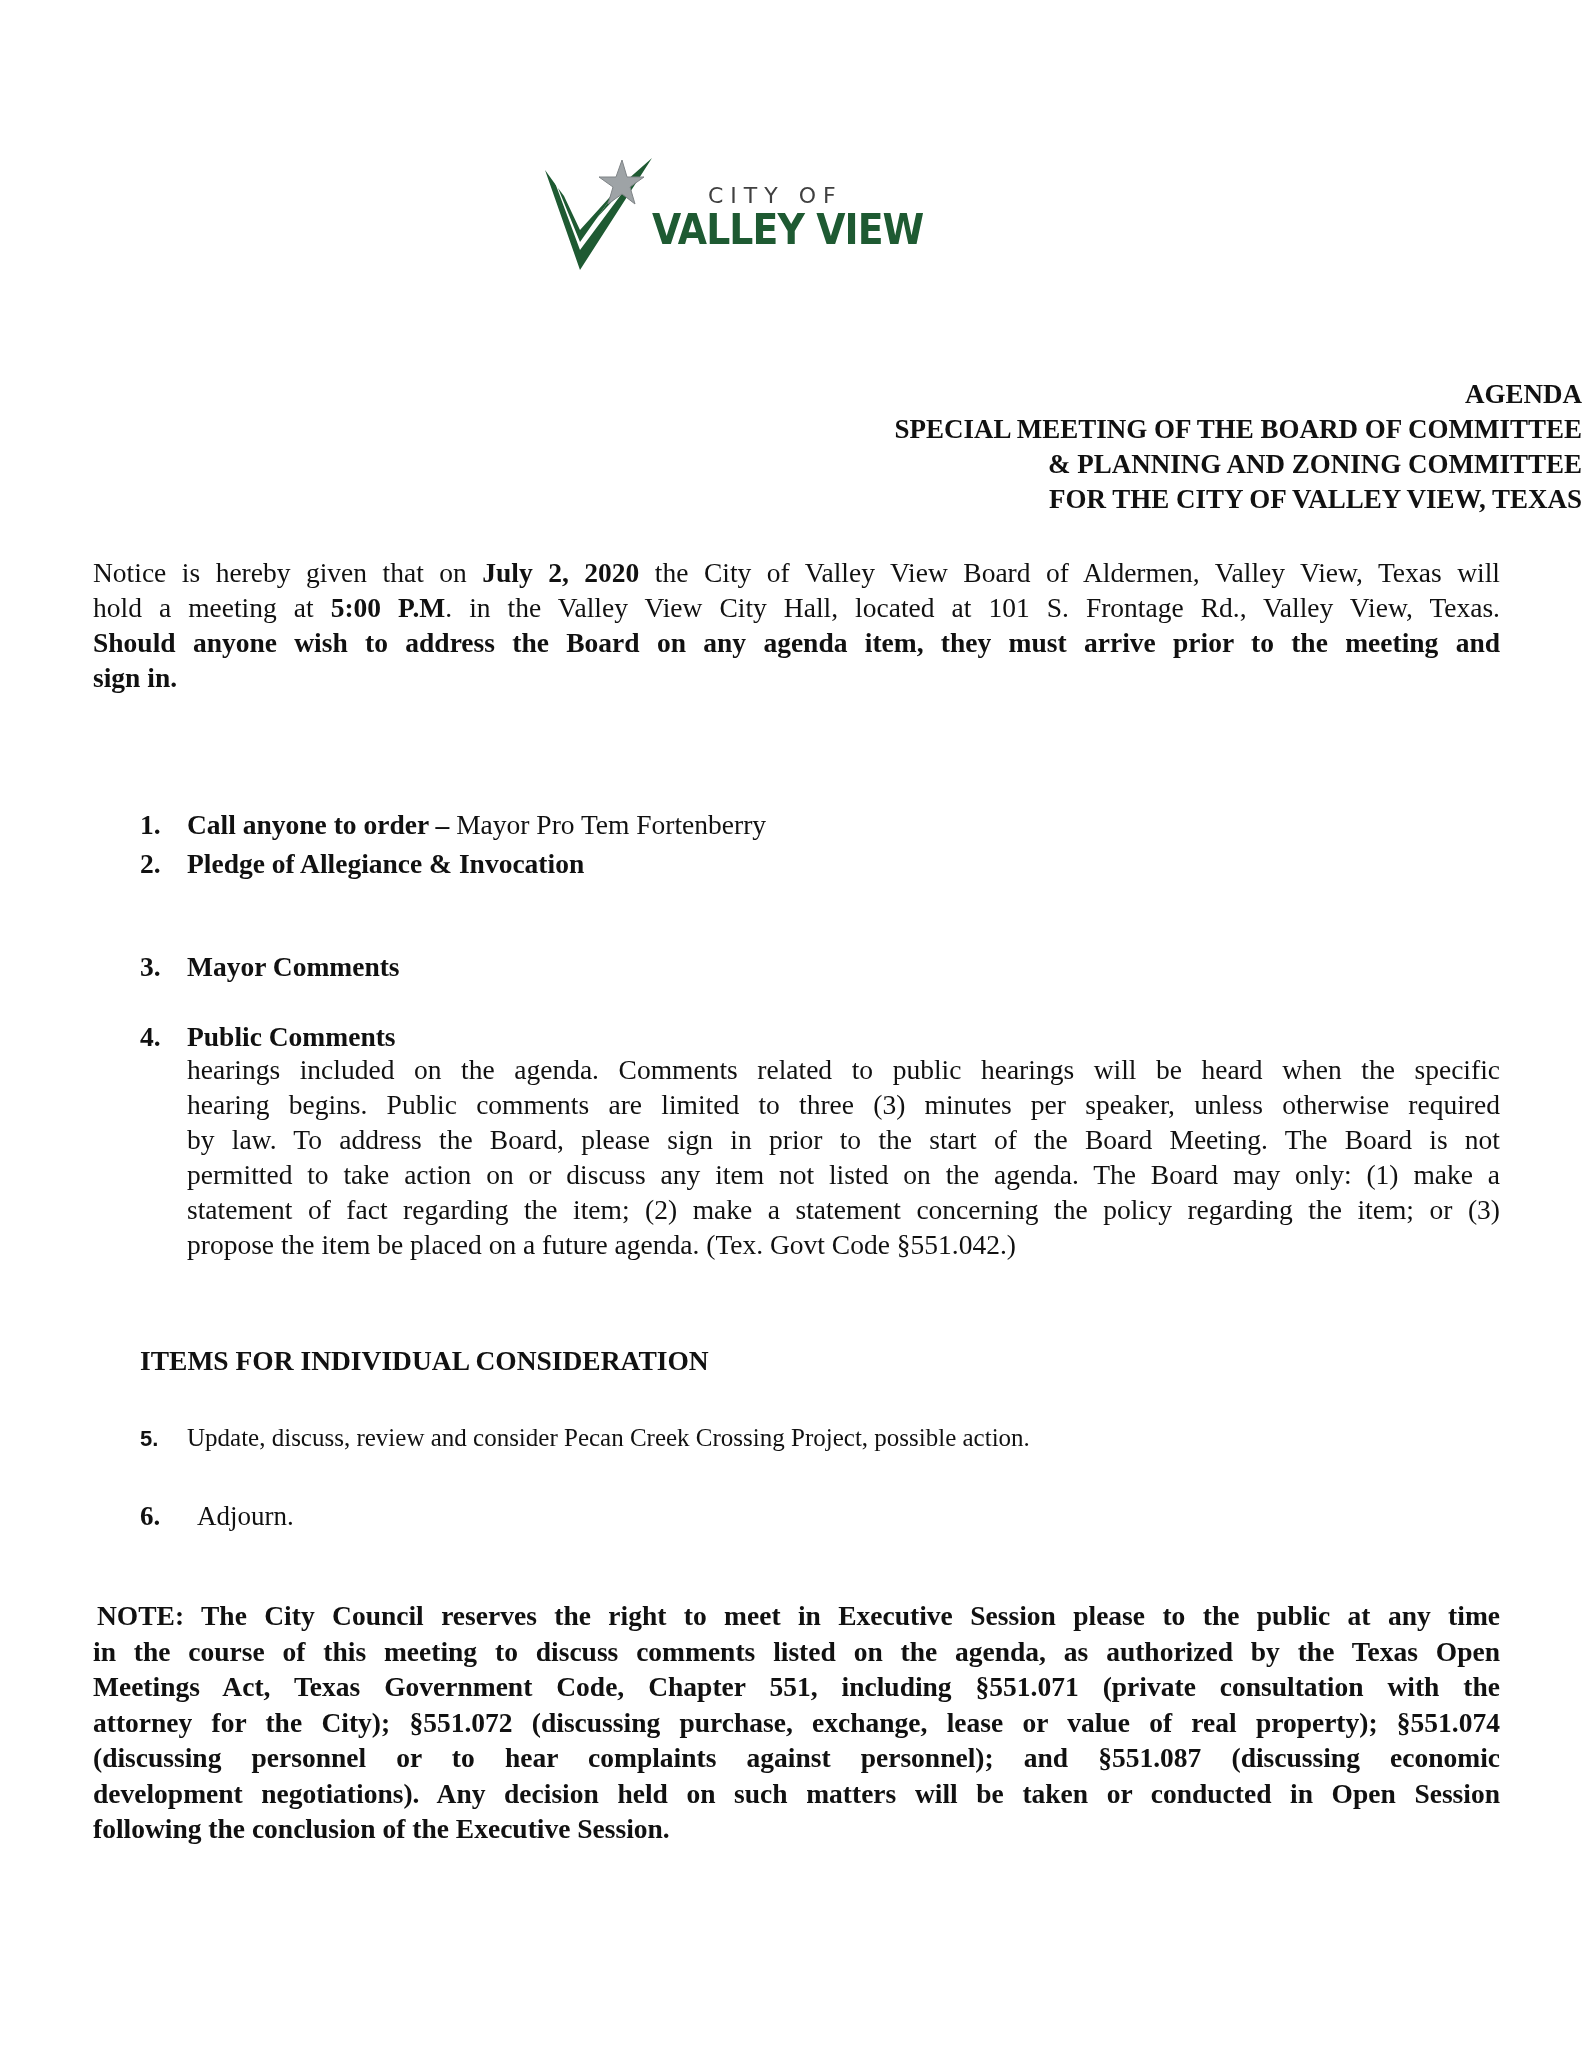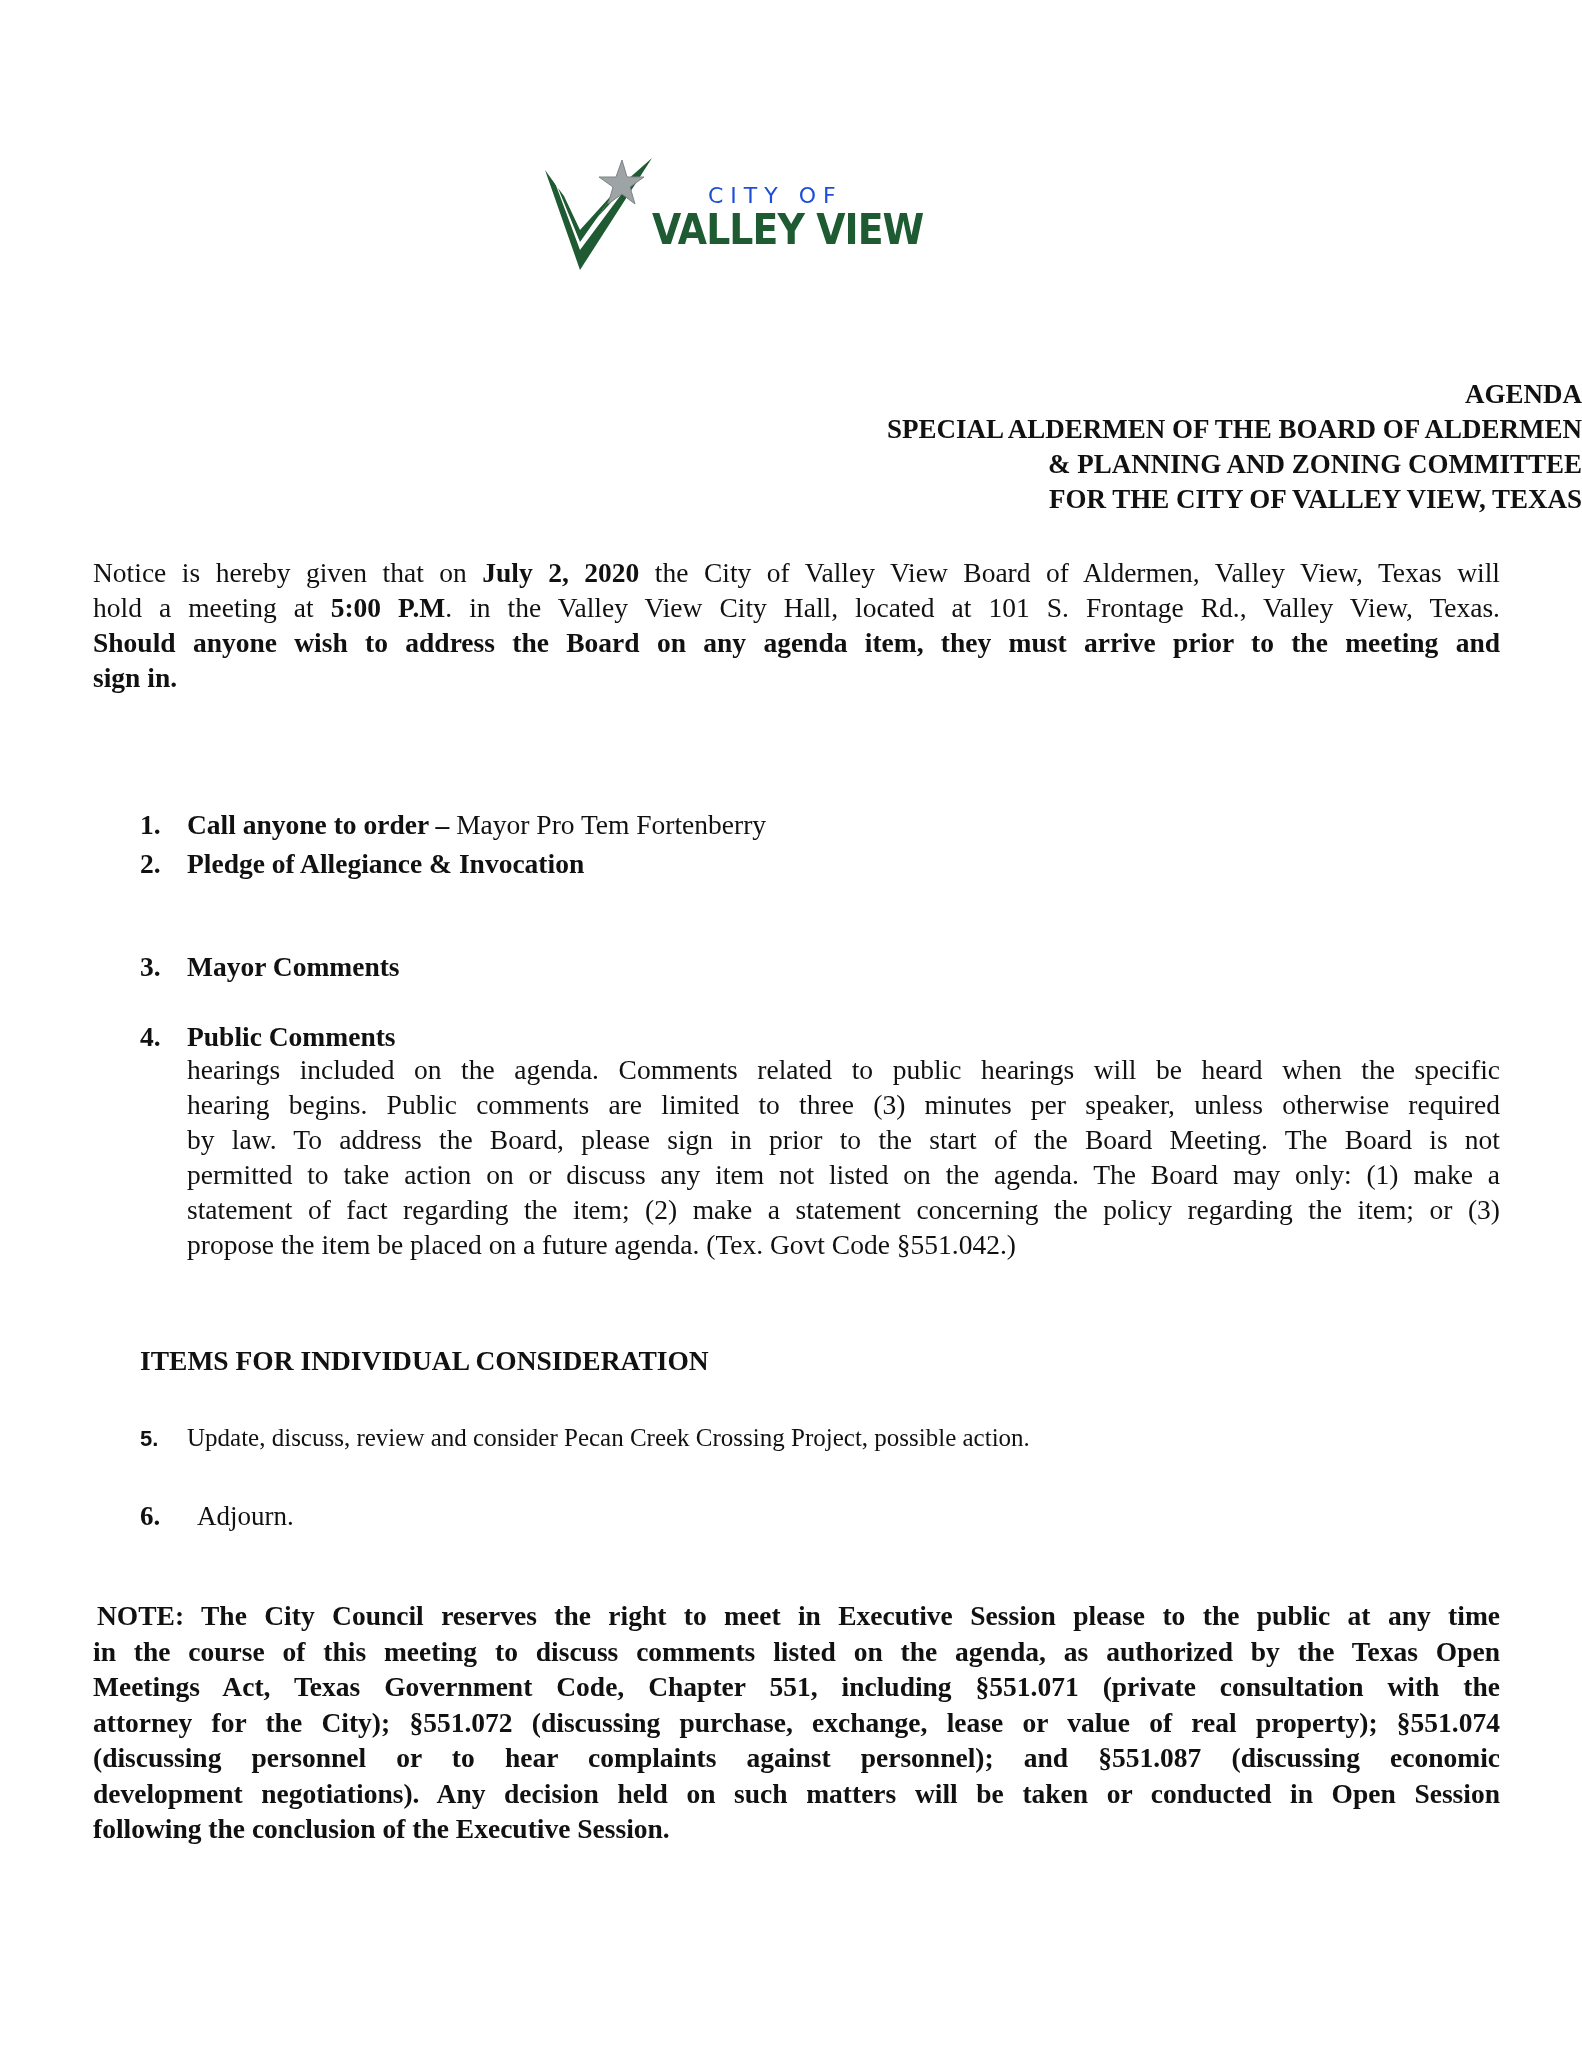--- a/index.html
+++ b/index.html
@@ -4,21 +4,21 @@
 <style>
   html, body { margin: 0; padding: 0; background: #ffffff; }
   body { width: 1582px; height: 2048px; position: relative; overflow: hidden;
          font-family: "Liberation Serif", serif; color: #111; }
   .page { position: absolute; left: 0; top: 0; width: 1582px; height: 2048px; }
 
   
   .logo { position: absolute; left: 540px; top: 150px; width: 400px; height: 130px; }
   .logo svg.mark { position: absolute; left: 0; top: 0; }
   .logo .city-of { position: absolute; left: 168px; top: 33px; font-family: "DejaVu Sans", sans-serif;
-                   font-size: 22px; letter-spacing: 7px; color: #1d4ed8; font-weight: normal; }
+                   font-size: 22px; letter-spacing: 7px; color: #404040; font-weight: normal; }
   .logo .valley-view { position: absolute; left: 112px; top: 55px; font-family: "DejaVu Sans", sans-serif;
                        font-size: 42px; font-weight: bold; color: #1e5a32; letter-spacing: -1px;
                        transform: scaleX(0.9); transform-origin: left top; white-space: nowrap; }
 
   
   .title-block { position: absolute; left: 0; top: 377px; width: 1582px; text-align: right;
                  font-weight: bold; font-size: 27px; line-height: 35px; }
   .title-block div { white-space: nowrap; }
 
   
@@ -65,21 +65,21 @@
       <polygon points="18,38 40,92 78,38 40,80 24,46" fill="#1e5a32"></polygon>
 
       <polygon points="82,10 87,27 104,27 90,37 95,54 82,44 68,54 73,37 59,27 76,27" fill="#9ea3a6" stroke="#7f8487" stroke-width="1"></polygon>
     </svg>
     <div class="city-of">CITY OF</div>
     <div class="valley-view">VALLEY VIEW</div>
   </div>
 
   <div class="title-block">
     <div>AGENDA</div>
-    <div>SPECIAL ALDERMEN OF THE BOARD OF ALDERMEN</div>
+    <div>SPECIAL MEETING OF THE BOARD OF COMMITTEE</div>
     <div>&amp; PLANNING AND ZONING COMMITTEE</div>
     <div>FOR THE CITY OF VALLEY VIEW, TEXAS</div>
   </div>
 
   <div class="notice">
     <span class="line"><span>Notice is hereby given that on </span><span class="u">July 2, 2020</span><span> the City of Valley View Board of Aldermen, Valley View, Texas will</span></span>
     <span class="line"><span>hold a meeting at </span><span class="u">5:00 P.M</span><span>. in the Valley View City Hall, located at 101 S. Frontage Rd., Valley View, Texas.</span></span>
     <span class="line b">Should anyone wish to address the Board on any agenda item, they must arrive prior to the meeting and</span>
     <span class="line b last">sign in.</span>
   </div>

